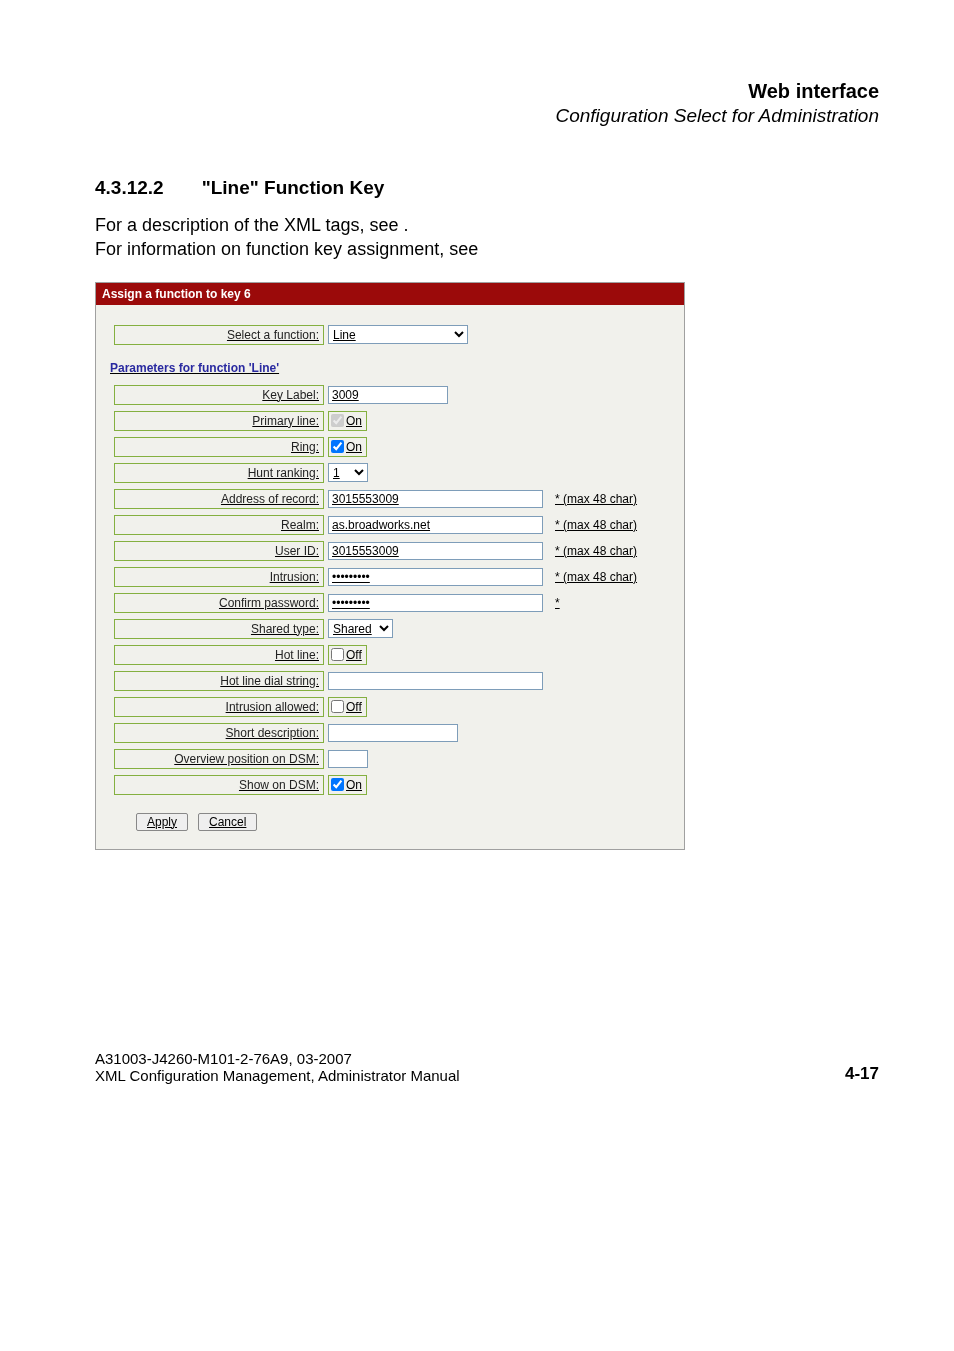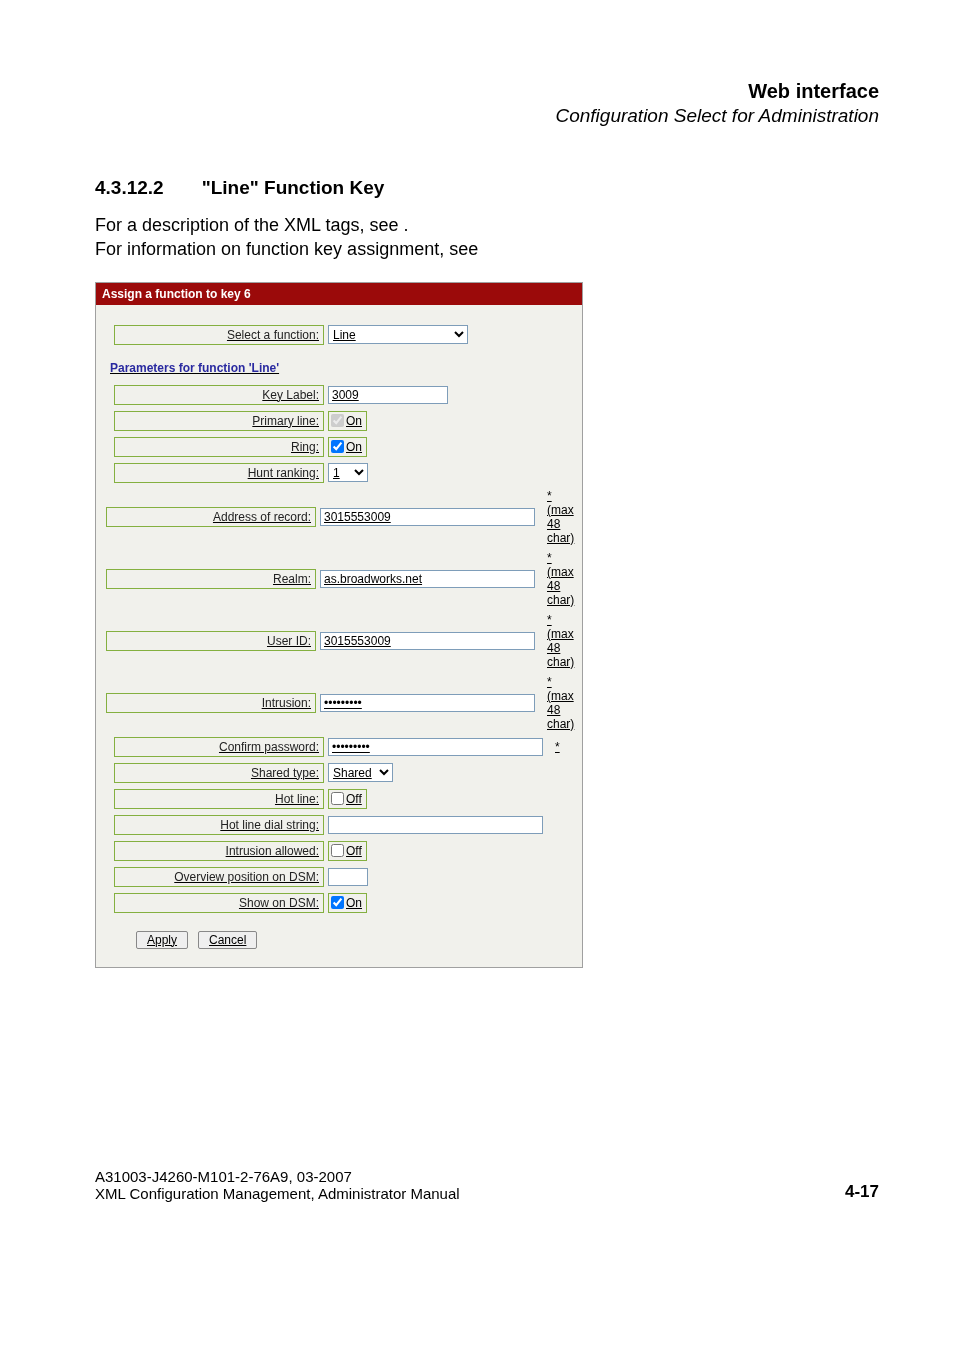--- a/index.html
+++ b/index.html
@@ -33,21 +33,21 @@
     margin-bottom: 14px;
   }
   .section-number { display: inline-block; margin-right: 38px; }
   .body-text {
     font-size: 18px;
     line-height: 1.35;
     margin-bottom: 20px;
   }
   .panel {
     border: 1px solid #a0a0a0;
-    width: 488px;
+    width: 590px;
     background: #f1f1ec;
     font-family: Tahoma, Arial, sans-serif;
     font-size: 12px;
   }
   .panel-title {
     background: #9b0a0a;
     color: #fff;
     font-weight: bold;
     padding: 4px 6px;
     font-size: 12px;
@@ -282,20 +282,28 @@
             <span class="lbl">Intrusion allowed:</span>
           </div>
         <div class="ctrl">
             <span class="chkwrap">
               <input type="checkbox" style="">
               <span>Off</span>
             </span>
           </div>
       </div>
 
+      <div class="row">
+        <div class="lbl-wrap">
+            <span class="lbl">Short description:</span>
+          </div>
+        <div class="ctrl">
+            <input type="text" style="width: 130px;" value="">
+          </div>
+      </div>
 
       <div class="row">
         <div class="lbl-wrap">
             <span class="lbl">Overview position on DSM:</span>
           </div>
         <div class="ctrl">
             <input type="text" style="width: 40px;" value="">
           </div>
       </div>
 

